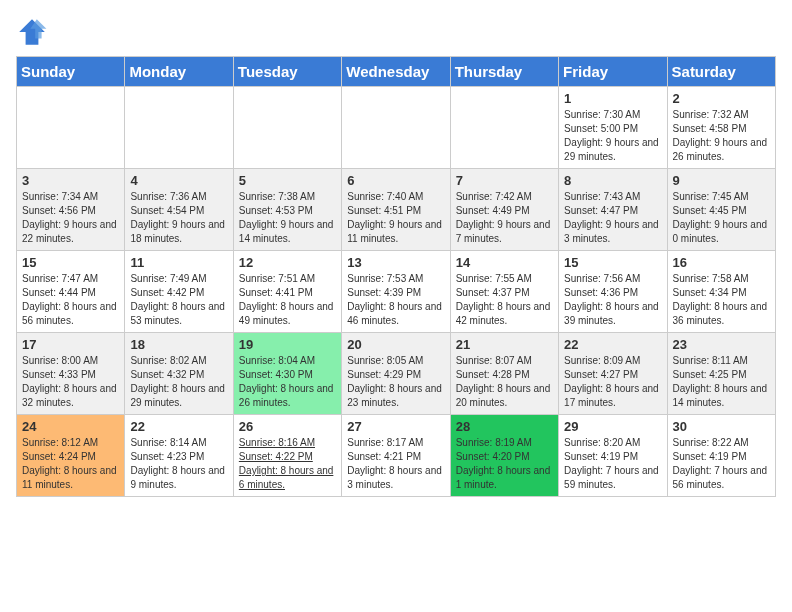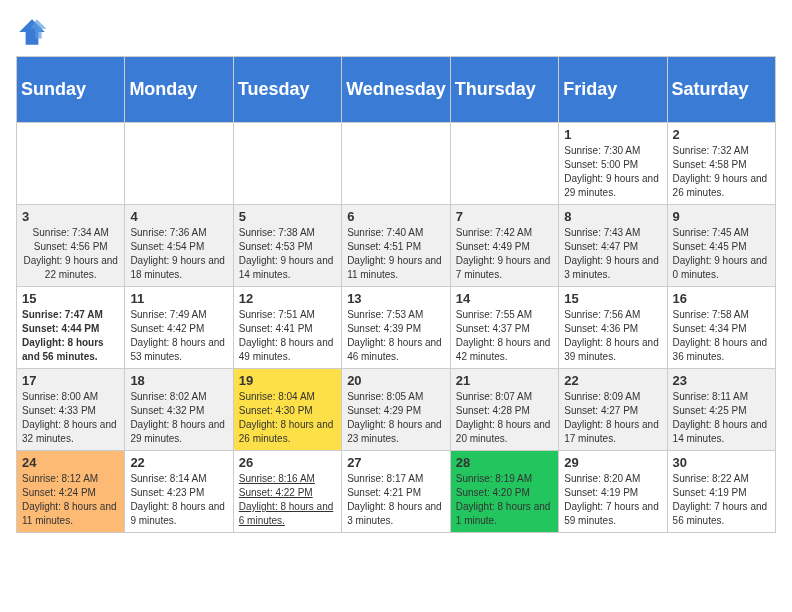--- a/index.html
+++ b/index.html
@@ -45,23 +45,23 @@
       color: #333;
     }
     .calendar {
       width: 100%;
       border-collapse: collapse;
       margin-top: 8px;
     }
     .calendar th {
       background-color: #3a7bd5;
       color: #fff;
-      font-size: 18px;
+      font-size: 15px;
       font-weight: bold;
-      padding: 22px 4px;
+      padding: 6px 4px;
       text-align: left;
       border: 1px solid #ccc;
     }
     .calendar td {
       vertical-align: top;
       padding: 4px 5px;
       border: 1px solid #ccc;
       font-size: 10.5px;
       color: #333;
       width: calc(100% / 7);
@@ -137,21 +137,21 @@
         <td style="background: rgb(255, 255, 255);">
           <span class="day-number">2</span>
           <div class="day-info" style="white-space: pre-line;">Sunrise: 7:32 AM
 Sunset: 4:58 PM
 Daylight: 9 hours and 26 minutes.</div>
         </td>
       </tr>
       <tr>
         <td style="background: rgb(240, 240, 240);">
           <span class="day-number">3</span>
-          <div class="day-info" style="white-space: pre-line; text-align: center;">Sunrise: 7:34 AM
+          <div class="day-info" style="white-space: pre-line;">Sunrise: 7:34 AM
 Sunset: 4:56 PM
 Daylight: 9 hours and 22 minutes.</div>
         </td>
         <td style="background: rgb(240, 240, 240);">
           <span class="day-number">4</span>
           <div class="day-info" style="white-space: pre-line;">Sunrise: 7:36 AM
 Sunset: 4:54 PM
 Daylight: 9 hours and 18 minutes.</div>
         </td>
         <td style="background: rgb(240, 240, 240);">
@@ -181,21 +181,21 @@
         <td style="background: rgb(240, 240, 240);">
           <span class="day-number">9</span>
           <div class="day-info" style="white-space: pre-line;">Sunrise: 7:45 AM
 Sunset: 4:45 PM
 Daylight: 9 hours and 0 minutes.</div>
         </td>
       </tr>
       <tr>
         <td style="background: rgb(255, 255, 255);">
           <span class="day-number">15</span>
-          <div class="day-info" style="white-space: pre-line; font-weight: bold;">Sunrise: 7:47 AM
+          <div class="day-info" style="white-space: pre-line;">Sunrise: 7:47 AM
 Sunset: 4:44 PM
 Daylight: 8 hours and 56 minutes.</div>
         </td>
         <td style="background: rgb(255, 255, 255);">
           <span class="day-number">11</span>
           <div class="day-info" style="white-space: pre-line;">Sunrise: 7:49 AM
 Sunset: 4:42 PM
 Daylight: 8 hours and 53 minutes.</div>
         </td>
         <td style="background: rgb(255, 255, 255);">
@@ -235,21 +235,21 @@
           <div class="day-info" style="white-space: pre-line;">Sunrise: 8:00 AM
 Sunset: 4:33 PM
 Daylight: 8 hours and 32 minutes.</div>
         </td>
         <td style="background: rgb(240, 240, 240); margin-left: 48px;">
           <span class="day-number">18</span>
           <div class="day-info" style="white-space: pre-line;">Sunrise: 8:02 AM
 Sunset: 4:32 PM
 Daylight: 8 hours and 29 minutes.</div>
         </td>
-        <td style="background: #fde047;">
+        <td style="background: #86efac;">
           <span class="day-number">19</span>
           <div class="day-info" style="white-space: pre-line;">Sunrise: 8:04 AM
 Sunset: 4:30 PM
 Daylight: 8 hours and 26 minutes.</div>
         </td>
         <td style="background: rgb(240, 240, 240);">
           <span class="day-number">20</span>
           <div class="day-info" style="white-space: pre-line;">Sunrise: 8:05 AM
 Sunset: 4:29 PM
 Daylight: 8 hours and 23 minutes.</div>

